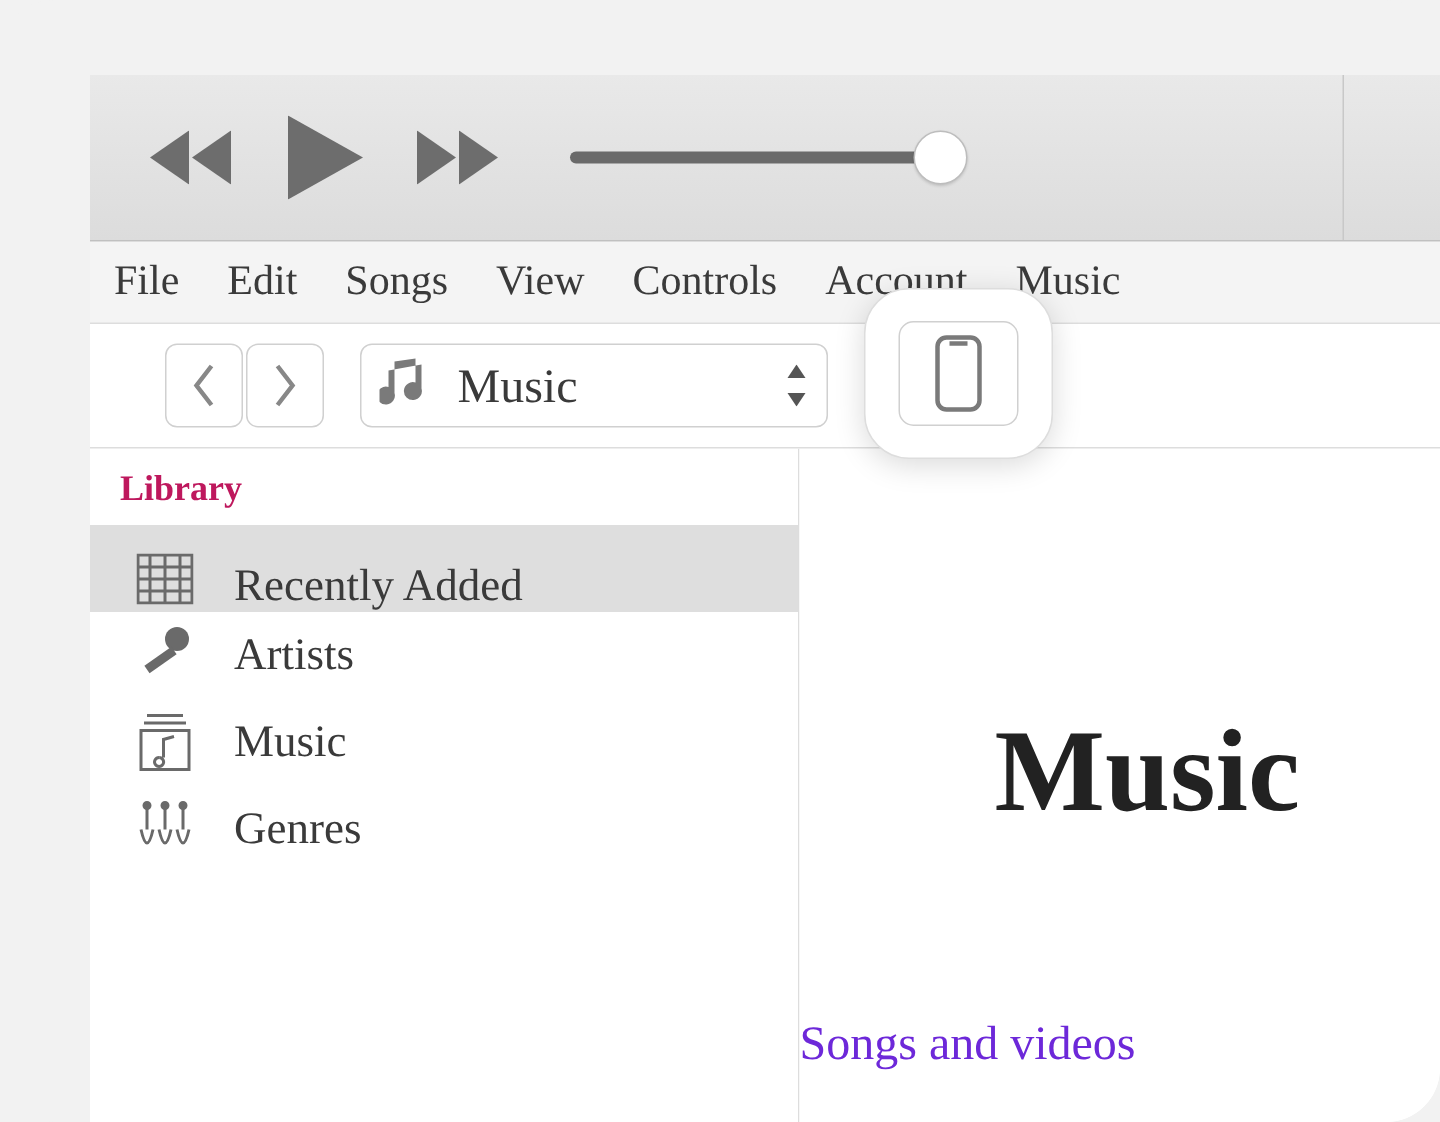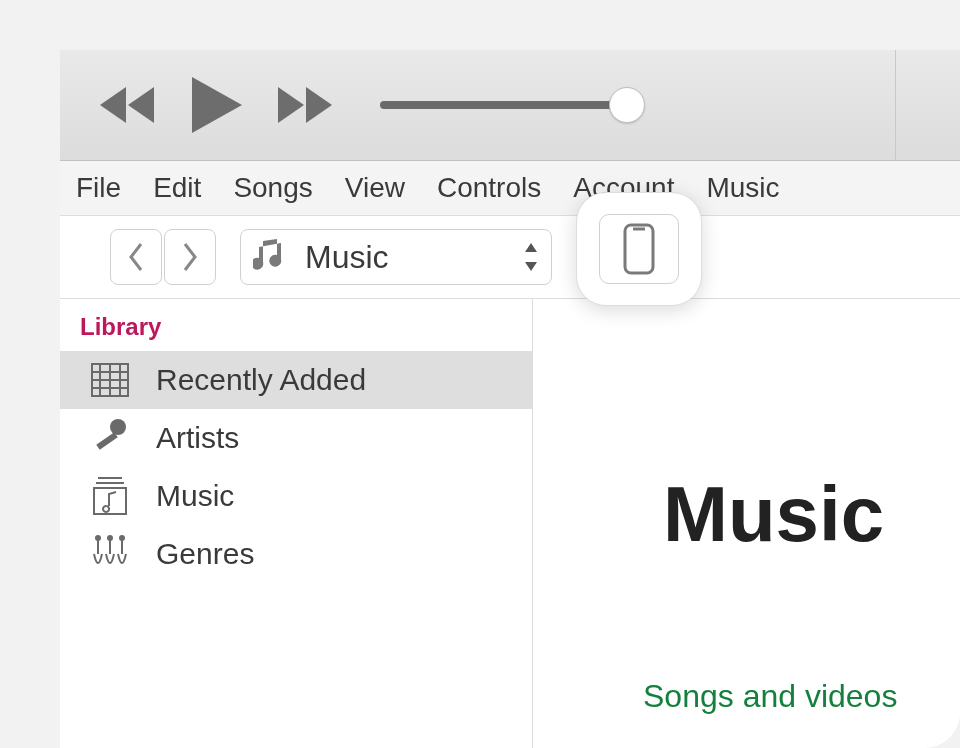--- a/index.html
+++ b/index.html
@@ -10,20 +10,21 @@
     width: 960px;
     height: 748px;
   }
   .wrapper {
     width: 960px;
     height: 748px;
     background: #f2f2f2;
     border-radius: 36px;
     overflow: hidden;
     position: relative;
+    font-family: Liberation Serif, serif;
   }
   .app {
     position: absolute;
     left: 60px;
     top: 50px;
     right: 0;
     bottom: 0;
     background: #fff;
     border-top-left-radius: 4px;
     display: flex;
@@ -193,20 +194,21 @@
     height: 58px;
     display: flex;
     align-items: center;
     padding-left: 28px;
     font-size: 30px;
     color: #3a3a3a;
     cursor: pointer;
   }
   .sidebar-item.selected {
     background: #dedede;
+    align-items: flex-end;
   }
   .sidebar-icon {
     width: 44px;
     height: 44px;
     margin-right: 24px;
     display: inline-flex;
     align-items: center;
     justify-content: center;
     color: #6a6a6a;
   }
@@ -219,23 +221,22 @@
   }
   .main-title {
     font-size: 78px;
     font-weight: 700;
     color: #222;
     margin-left: 130px;
     white-space: nowrap;
   }
   .main-sub {
     margin-top: 118px;
-    margin-left: 110px;
     font-size: 32px;
-    color: #15803d;
+    color: #6d28d9;
     white-space: nowrap;
   }
 </style>
 </head>
 <body>
 
 <div class="wrapper">
   <div class="app">
 
     <div class="playback-bar">

